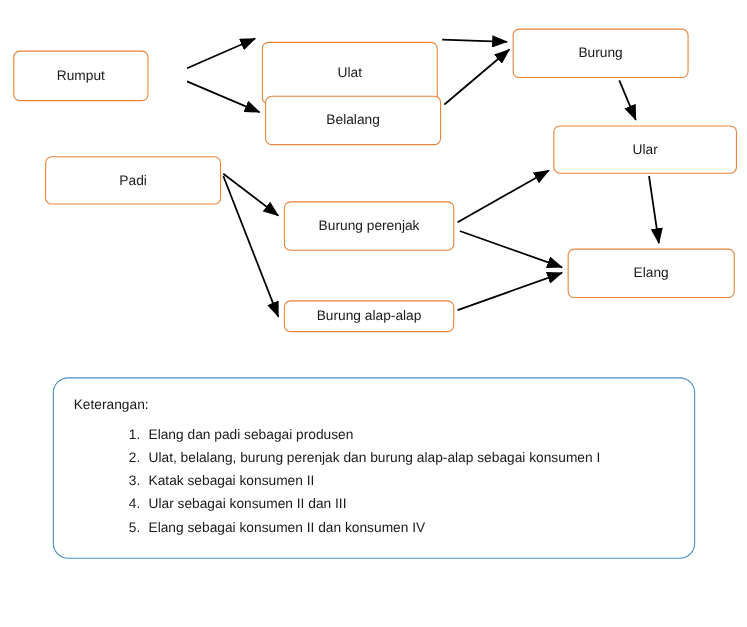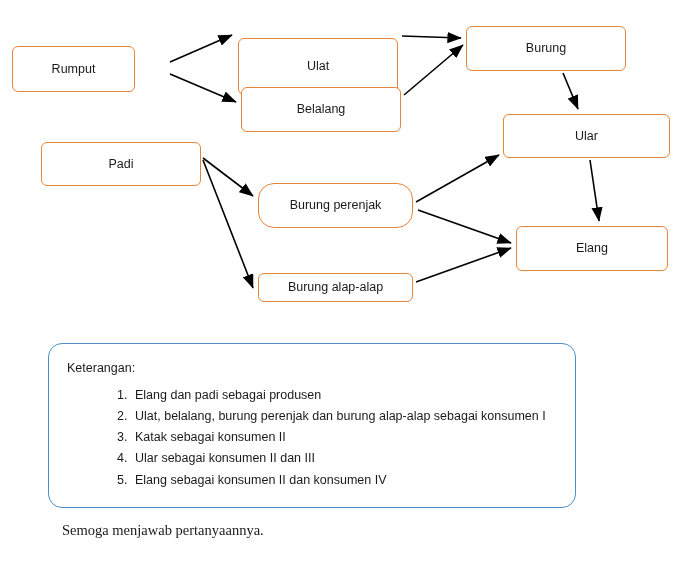--- a/index.html
+++ b/index.html
@@ -37,21 +37,21 @@
     left: 0;
     top: 0;
     width: 679px;
     height: 570px;
     pointer-events: none;
   }
   #legend {
     position: absolute;
     left: 48px;
     top: 343px;
-    width: 528px;
+    width: 584px;
     height: 165px;
     box-sizing: border-box;
     border: 1px solid #4A90C4;
     border-radius: 14px;
     background: #ffffff;
   }
   #legend-title {
     position: absolute;
     left: 18px;
     top: 17px;
@@ -121,21 +121,21 @@
       </div>
       <div class="node" style="left: 466px; top: 26px; width: 160px; height: 45px; border-color: rgb(232, 131, 58);">
         <span>Burung</span>
       </div>
       <div class="node" style="left: 503px; top: 114px; width: 167px; height: 44px; border-color: rgb(232, 131, 58);">
         <span>Ular</span>
       </div>
       <div class="node" style="left: 41px; top: 142px; width: 160px; height: 44px; border-color: rgb(232, 131, 58);">
         <span>Padi</span>
       </div>
-      <div class="node" style="left: 258px; top: 183px; width: 155px; height: 45px; border-color: rgb(232, 131, 58); border-radius: 16px;">
+      <div class="node" style="left: 258px; top: 183px; width: 155px; height: 45px; border-color: rgb(232, 131, 58);">
         <span>Burung perenjak</span>
       </div>
       <div class="node" style="left: 516px; top: 226px; width: 152px; height: 45px; border-color: rgb(232, 131, 58);">
         <span>Elang</span>
       </div>
       <div class="node" style="left: 258px; top: 273px; width: 155px; height: 29px; border-color: rgb(232, 131, 58);">
         <span>Burung alap-alap</span>
       </div>
     </div>
 
@@ -143,15 +143,14 @@
     <div id="legend-title">Keterangan:</div>
     <ol id="legend-list">
         <li>Elang dan padi sebagai produsen</li>
         <li>Ulat, belalang, burung perenjak dan burung alap-alap sebagai konsumen I</li>
         <li>Katak sebagai konsumen II</li>
         <li>Ular sebagai konsumen II dan III</li>
         <li>Elang sebagai konsumen II dan konsumen IV</li>
       </ol>
   </div>
 
-  <div id="footer-note">Semoga menjawab pertanyaannya.</div>
 
 </div>
 
 </body></html>

